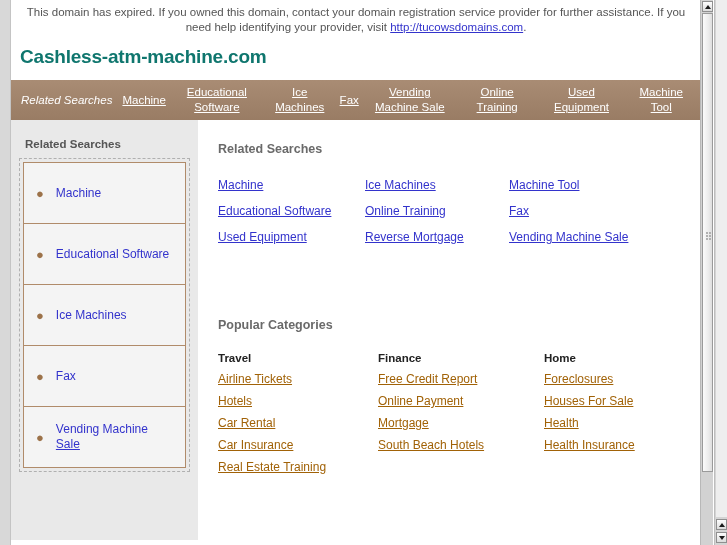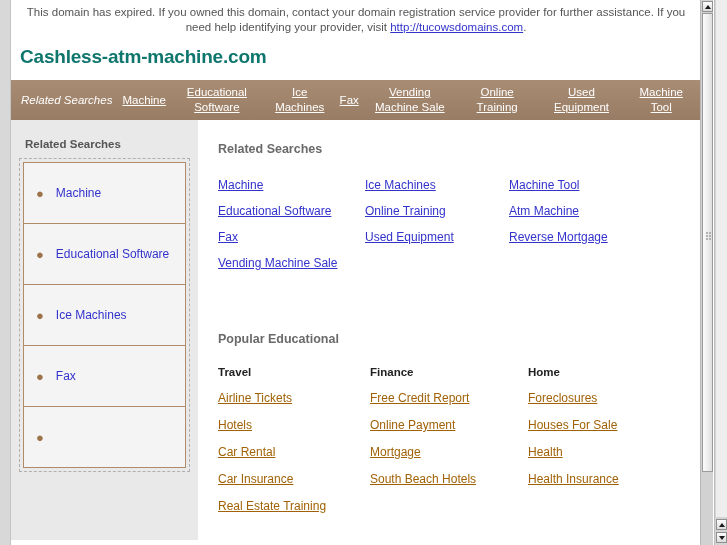--- a/index.html
+++ b/index.html
@@ -187,20 +187,21 @@
   .cat-title {
     font-size: 12.5px;
     font-weight: bold;
     color: #6a6a6a;
     margin: 62px 0 20px 0;
   }
   .cat-grid {
     display: grid;
     grid-template-columns: 152px 158px auto;
     row-gap: 13px;
+    gap: 8px;
   }
   .cat-head {
     font-size: 11.5px;
     font-weight: bold;
     color: #222222;
   }
   .cat-link {
     color: #a16207;
     font-size: 12px;
     text-decoration: underline;
@@ -309,45 +310,45 @@
             <span class="sidebar-link">Ice Machines</span>
           </div>
 
           <div class="sidebar-cell">
             <span class="sidebar-bullet">●</span>
             <span class="sidebar-link">Fax</span>
           </div>
 
           <div class="sidebar-cell">
             <span class="sidebar-bullet">●</span>
+            <span class="sidebar-link"><span>Vending Machine</span><span class="wrapped">Sale</span></span>
           </div>
 
         </div>
       </div>
 
       <div class="main">
 
         <div class="section-title">Related Searches</div>
 
         <div class="link-grid">
           <a class="grid-link" href="#">Machine</a>
           <a class="grid-link" href="#">Ice Machines</a>
           <a class="grid-link" href="#">Machine Tool</a>
           <a class="grid-link" href="#">Educational Software</a>
           <a class="grid-link" href="#">Online Training</a>
-          <a class="grid-link" href="#">Atm Machine</a>
           <a class="grid-link" href="#">Fax</a>
           <a class="grid-link" href="#">Used Equipment</a>
           <a class="grid-link" href="#">Reverse Mortgage</a>
           <a class="grid-link" href="#">Vending Machine Sale</a>
           <span></span>
           <span></span>
         </div>
 
-        <div class="cat-title">Popular Educational</div>
+        <div class="cat-title">Popular Categories</div>
 
         <div class="cat-grid">
           <div class="cat-head">Travel</div>
           <div class="cat-head">Finance</div>
           <div class="cat-head">Home</div>
 
           <a class="cat-link" href="#">Airline Tickets</a>
           <a class="cat-link" href="#">Free Credit Report</a>
           <a class="cat-link" href="#">Foreclosures</a>
 

